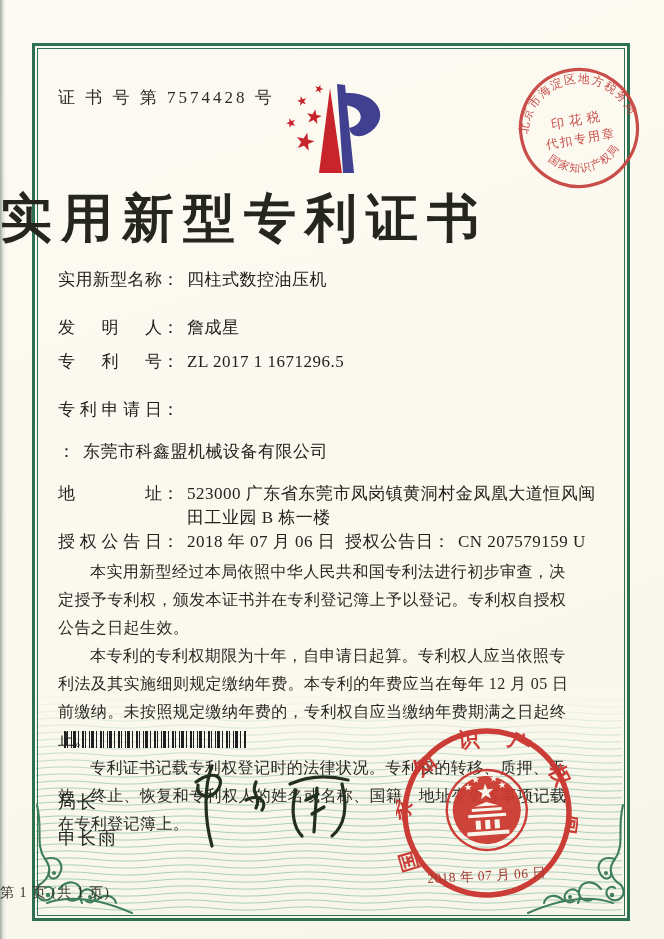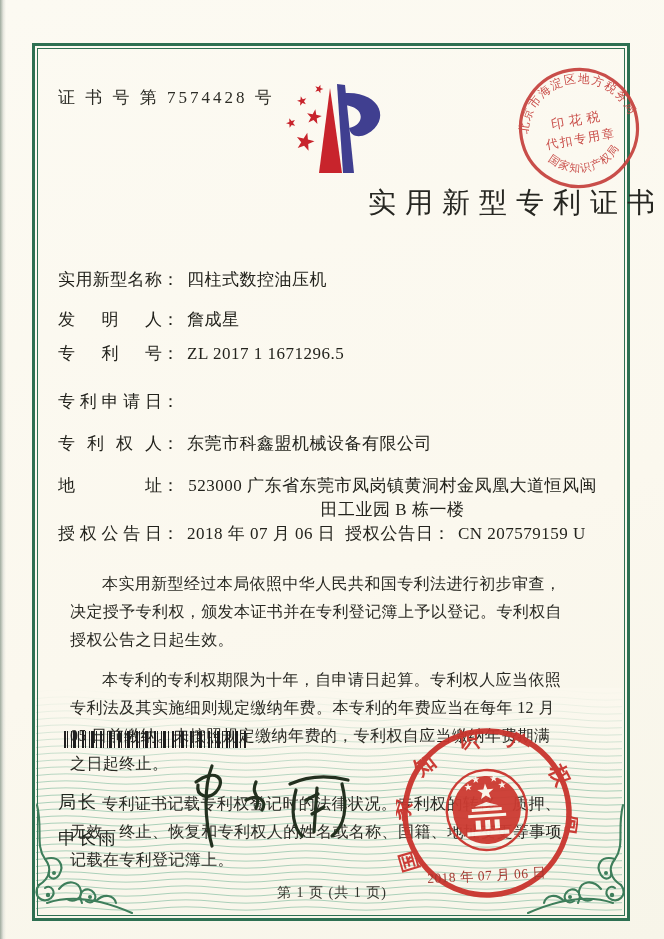--- a/index.html
+++ b/index.html
@@ -31,57 +31,57 @@
     position:absolute;left:36px;top:688px;width:586px;height:120px;
     background:linear-gradient(#fbf8ee 0%,rgba(251,248,238,0) 85%);
   }
   .cert-no{
     position:absolute;left:58px;top:86px;
     font-size:17px;letter-spacing:3px;color:#2c2c26;
   }
   .logo{position:absolute;left:274px;top:76px;width:130px;height:112px;}
   .tax-stamp{position:absolute;left:513px;top:62px;width:132px;height:132px;opacity:.92;}
   .title{
-    position:absolute;left:0;right:0;top:184px;text-align:right;
-    font-size:28px;letter-spacing:9px;color:#262621;font-weight:400;
+    position:absolute;left:0;right:0;top:184px;text-align:left;
+    font-size:52px;letter-spacing:9px;color:#262621;font-weight:700;
   }
   .fields{position:absolute;left:58px;top:268px;width:540px;color:#23231d;font-size:17px;}
   .f-row{display:flex;align-items:flex-start;line-height:24px;}
   .f-label{
     display:inline-block;min-width:104px;
     text-align:justify;text-align-last:justify;
   }
   .f-colon{margin-right:8px;}
-  .f-value{letter-spacing:.5px;max-width:428px;text-align:center;}
-  .mt28{margin-top:16px}.mt19{margin-top:10px}.mt11{margin-top:24px}.mt18{margin-top:18px}
+  .f-value{letter-spacing:.5px;max-width:428px;}
+  .mt28{margin-top:24px}.mt19{margin-top:10px}.mt11{margin-top:24px}.mt18{margin-top:18px}
   .grant-row{position:relative;}
   .grant-no{position:absolute;left:287px;top:0;display:flex;}
   .grant-no .f-label{min-width:88px;}
   .paragraphs{
     position:absolute;left:58px;top:558px;width:520px;
     font-size:16px;line-height:28px;color:#2a2a24;
   }
-  .paragraphs p{margin:12px;text-indent:2em;letter-spacing:.4px;}
+  .paragraphs p{margin:0;text-indent:2em;letter-spacing:.4px;}
   .barcode{
     position:absolute;left:64px;top:731px;width:183px;height:17px;
     background:repeating-linear-gradient(90deg,
       #1f1f1f 0 2px,rgba(0,0,0,0) 2px 3px,
       #1f1f1f 3px 4px,rgba(0,0,0,0) 4px 7px,
       #1f1f1f 7px 8px,rgba(0,0,0,0) 8px 9px,
       #1f1f1f 9px 12px,rgba(0,0,0,0) 12px 14px,
       #1f1f1f 14px 15px,rgba(0,0,0,0) 15px 18px);
   }
   .director{position:absolute;left:58px;top:784px;font-size:18px;color:#20251e;letter-spacing:2px;line-height:36px;}
   .signature{position:absolute;left:186px;top:752px;width:180px;height:108px;}
   .seal{position:absolute;left:396px;top:722px;width:182px;height:182px;opacity:.95;}
   .flourish{position:absolute;bottom:20px;width:104px;height:116px;}
   .flourish.left{left:30px;}
   .flourish.right{right:34px;transform:scaleX(-1);}
   .page-footer{
-    position:absolute;left:0;right:0;top:884px;text-align:center;
+    position:absolute;left:0;right:0;top:884px;text-align:left;
     font-size:14px;color:#33332c;letter-spacing:1px;
   }
 </style>
 </head>
 <body>
 
 <div class="page">
 
   <svg class="guilloche" width="586" height="224">
     <defs>
@@ -147,21 +147,20 @@
     <div class="f-row mt19">
       <span class="f-label">专利号</span>
         <span class="f-colon">：</span>
       <span class="f-value">ZL 2017 1 1671296.5</span>
     </div>
     <div class="f-row mt11">
       <span class="f-label">专利申请日</span>
         <span class="f-colon">：</span>
     </div>
     <div class="f-row mt18">
-      <span class="f-label">专利权人</span>
         <span class="f-colon">：</span>
       <span class="f-value">东莞市科鑫盟机械设备有限公司</span>
     </div>
     <div class="f-row mt18">
       <span class="f-label">地址</span>
         <span class="f-colon">：</span>
       <span class="f-value">523000 广东省东莞市凤岗镇黄洞村金凤凰大道恒风闽田工业园 B 栋一楼</span>
     </div>
     <div class="f-row grant-row">
       <span class="f-label">授权公告日</span>

